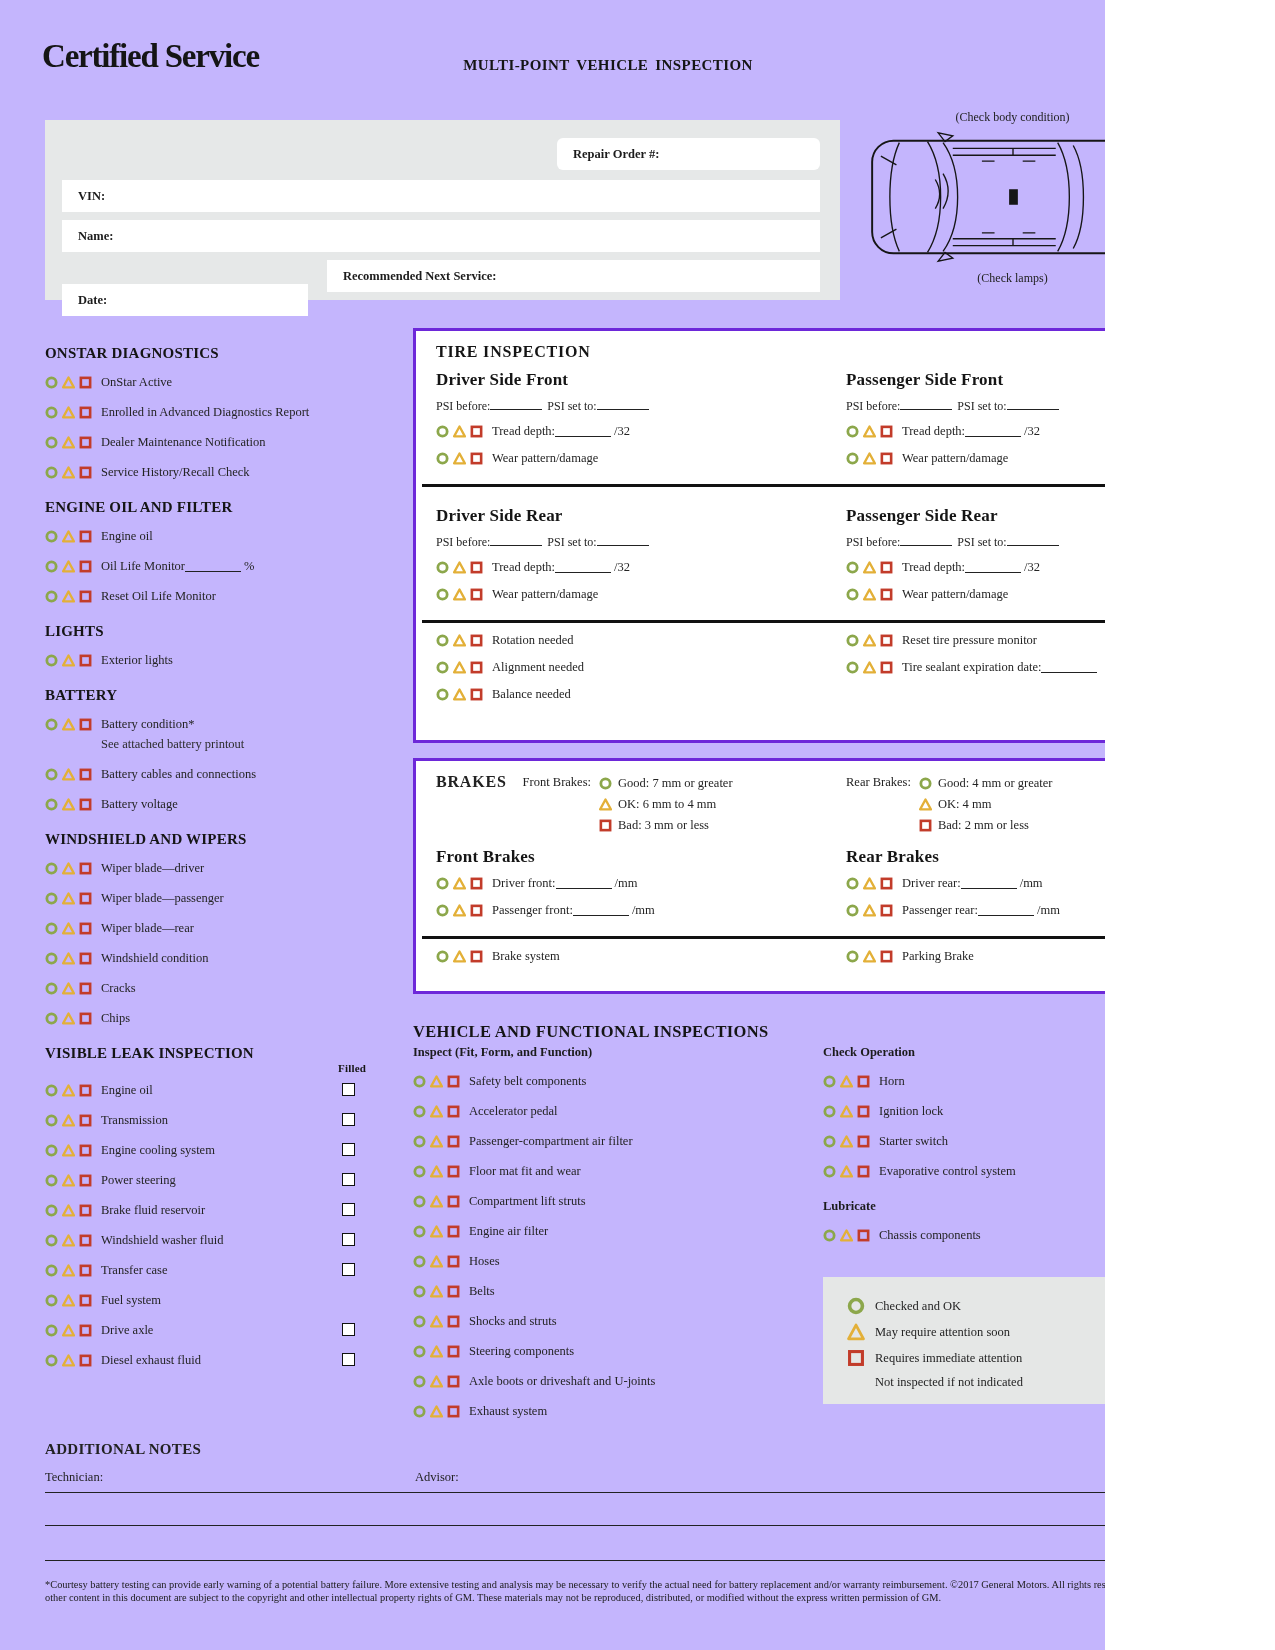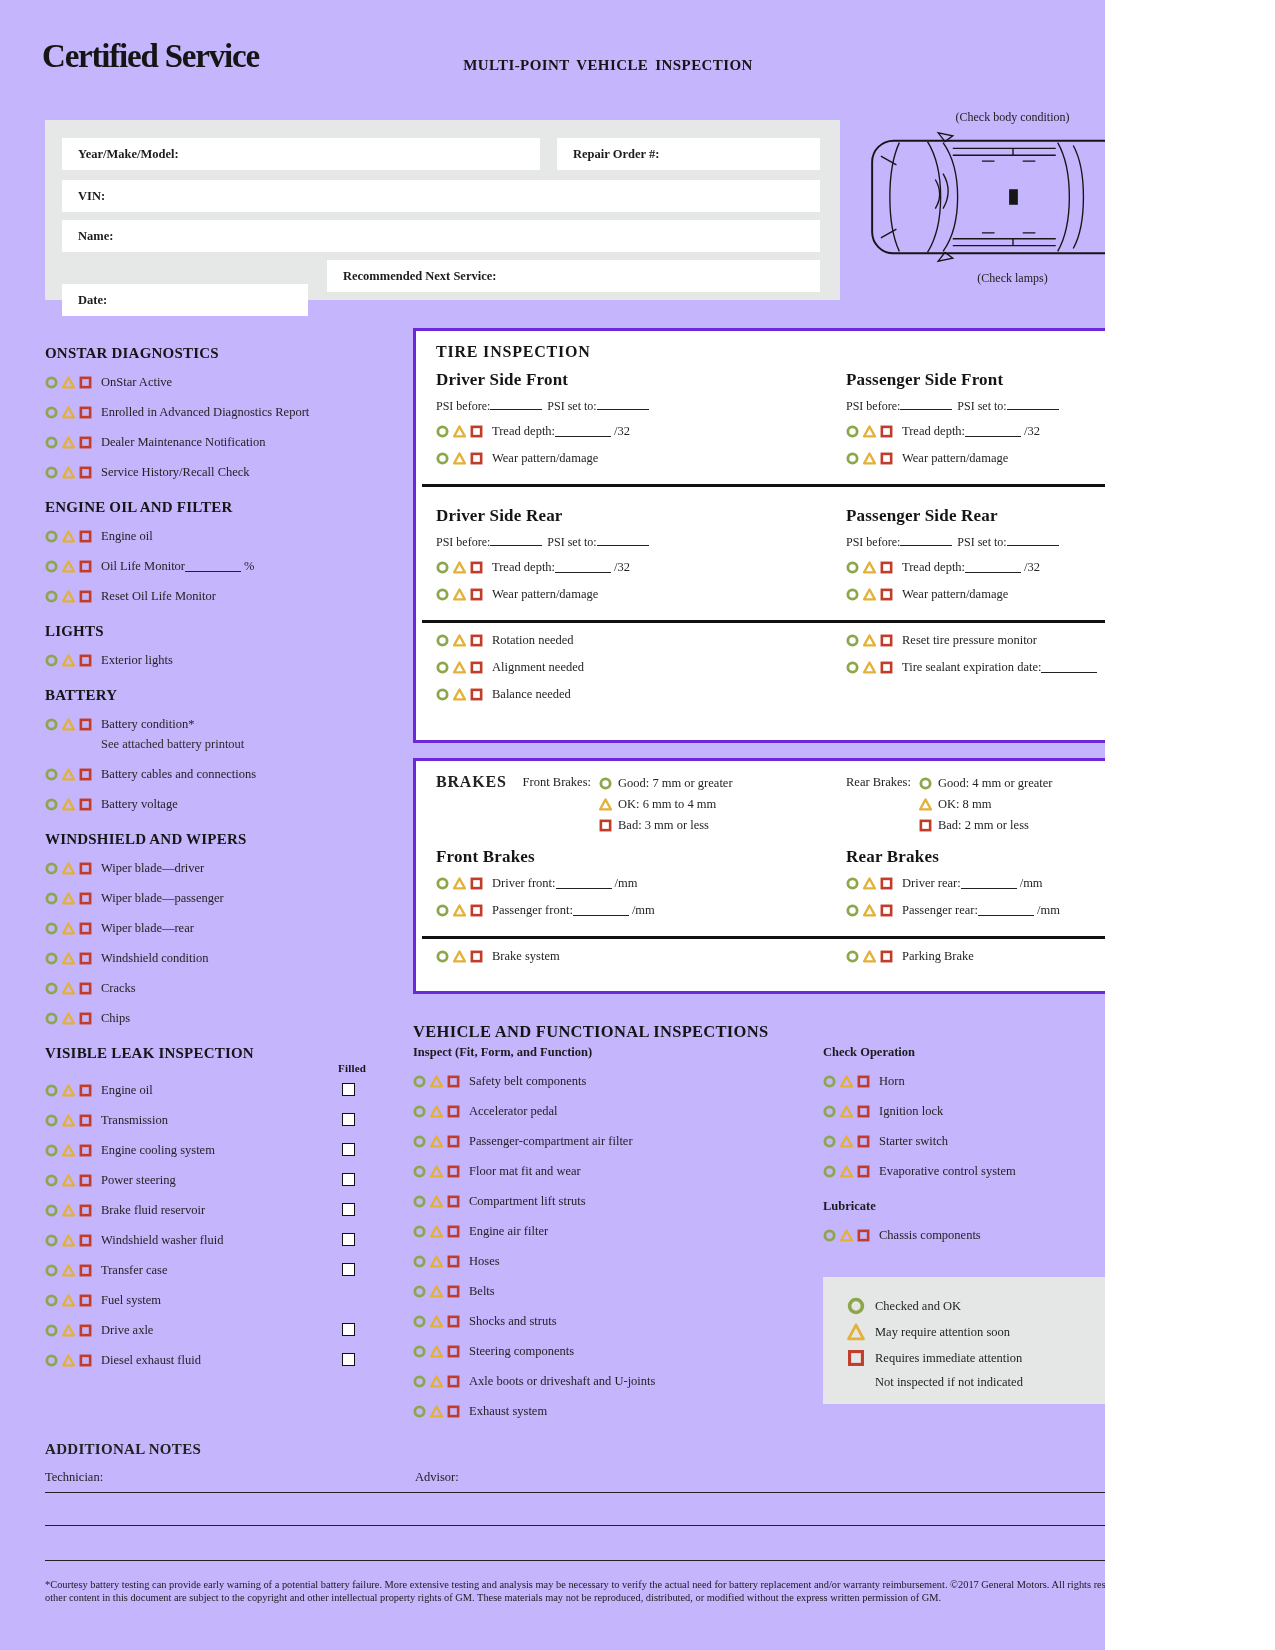--- a/index.html
+++ b/index.html
@@ -8,21 +8,21 @@
   .page { position:relative; width:1105px; height:1650px; background:#c4b5fd; overflow:hidden;font-family:Liberation Serif, serif; }
 
   
   .brand { position:absolute; left:42px; top:38px; font-size:33px; font-weight:700; letter-spacing:-1.2px; color:#151515; }
   .doc-title { position:absolute; left:408px; top:57px; width:400px; text-align:center; font-size:15px; font-weight:700; letter-spacing:.4px; word-spacing:3px; color:#151515; }
 
   
   .info-box { position:absolute; left:45px; top:120px; width:795px; height:180px; background:#e6e8e8; }
   .ifield { position:absolute; background:#fff; height:32px; display:flex; align-items:center; padding-left:16px; font-size:12.5px; font-weight:700; color:#1c1c1c; }
   .f-ymm { left:17px; top:18px; width:478px; }
-  .f-ro  { left:512px; top:18px; width:263px; }
+  .f-ro  { left:512px; top:18px; width:263px;border-radius:6px; }
   .f-vin { left:17px; top:60px; width:758px; }
   .f-name{ left:17px; top:100px; width:758px; }
   .f-date{ left:17px; top:140px; width:246px;margin-top:24px; }
   .f-rns { left:282px; top:140px; width:493px; }
 
   
   .car-area { position:absolute; left:860px; top:110px; width:305px; text-align:center; }
   .car-label { font-size:12px; color:#222; }
   .car-svg { margin:4px 0 2px; }
 
@@ -88,21 +88,20 @@
 </style>
 </head>
 <body>
 
 <div class="page">
 
   <div class="brand">Certified Service</div>
   <div class="doc-title">MULTI-POINT VEHICLE INSPECTION</div>
 
   <div class="info-box">
-    <div class="ifield f-ymm">Year/Make/Model:</div>
     <div class="ifield f-ro">Repair Order #:</div>
     <div class="ifield f-vin">VIN:</div>
     <div class="ifield f-name">Name:</div>
     <div class="ifield f-date">Date:</div>
     <div class="ifield f-rns">Recommended Next Service:</div>
   </div>
 
   <div class="car-area">
     <div class="car-label">(Check body condition)</div>
     <div class="car-svg">
@@ -829,21 +828,21 @@
           <div class="leg-row">
               <span class="sym"><svg width="13" height="13" viewBox="0 0 14 14">
                   <circle cx="7" cy="7" r="5" fill="none" stroke="#8CA74B" stroke-width="3"></circle>
                 </svg></span>
               <span>Good: 4 mm or greater</span>
             </div>
           <div class="leg-row">
               <span class="sym"><svg width="13" height="13" viewBox="0 0 14 14">
                   <path d="M7 1.6 L12.8 12.3 L1.2 12.3 Z" fill="none" stroke="#E3B038" stroke-width="2.5" stroke-linejoin="round"></path>
                 </svg></span>
-              <span>OK: 8 mm</span>
+              <span>OK: 4 mm</span>
             </div>
           <div class="leg-row">
               <span class="sym"><svg width="13" height="13" viewBox="0 0 14 14">
                   <rect x="2" y="2" width="10" height="10" fill="none" stroke="#C23C2A" stroke-width="2.8"></rect>
                 </svg></span>
               <span>Bad: 2 mm or less</span>
             </div>
         </div>
       </div>
     </div>

